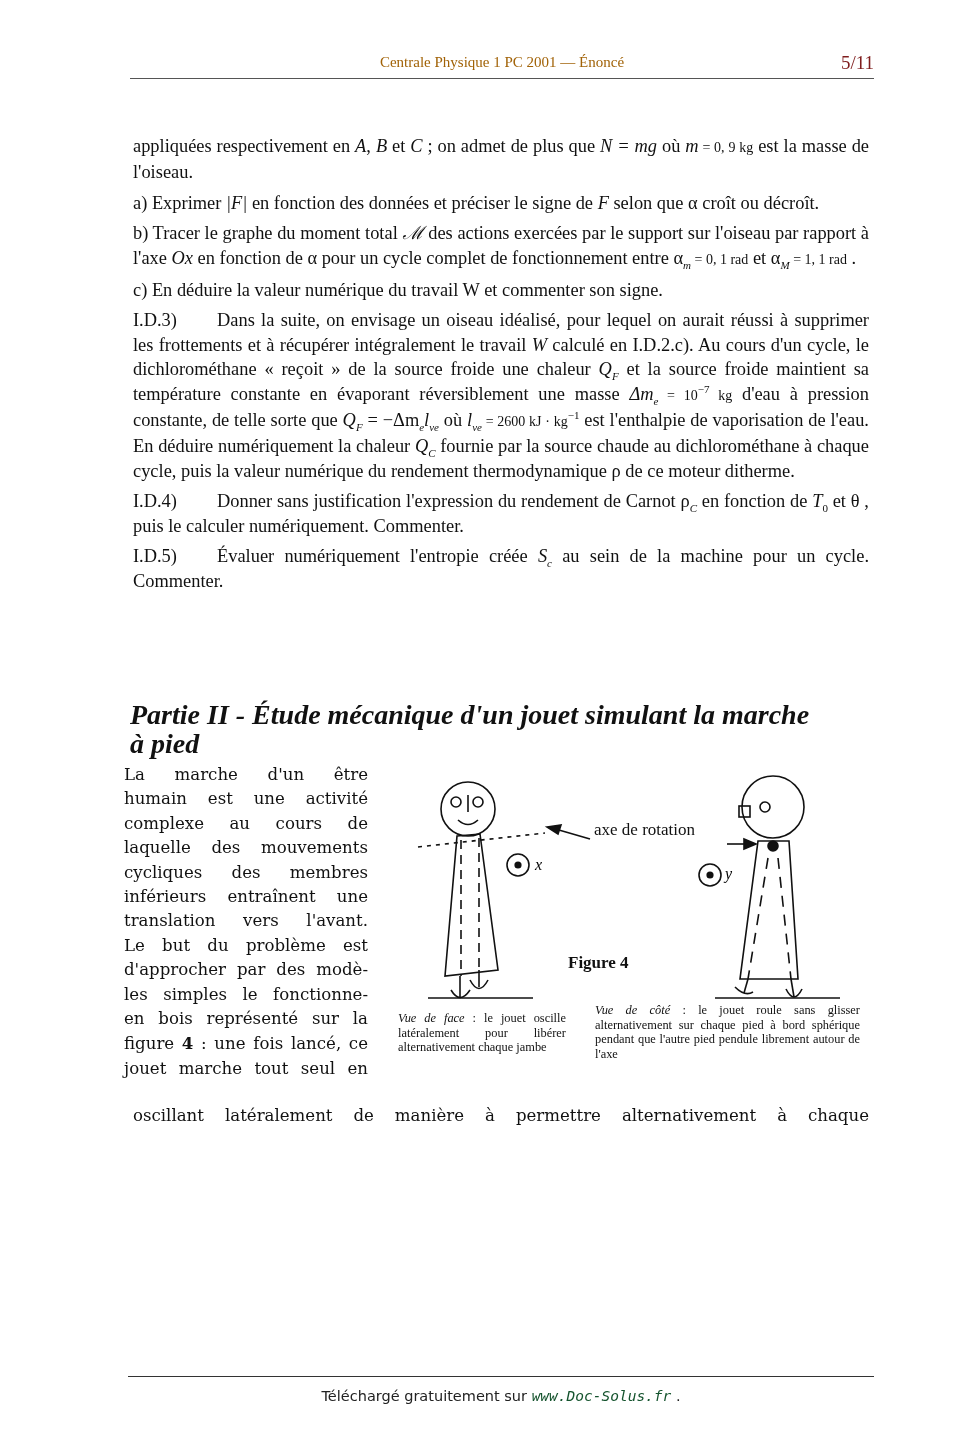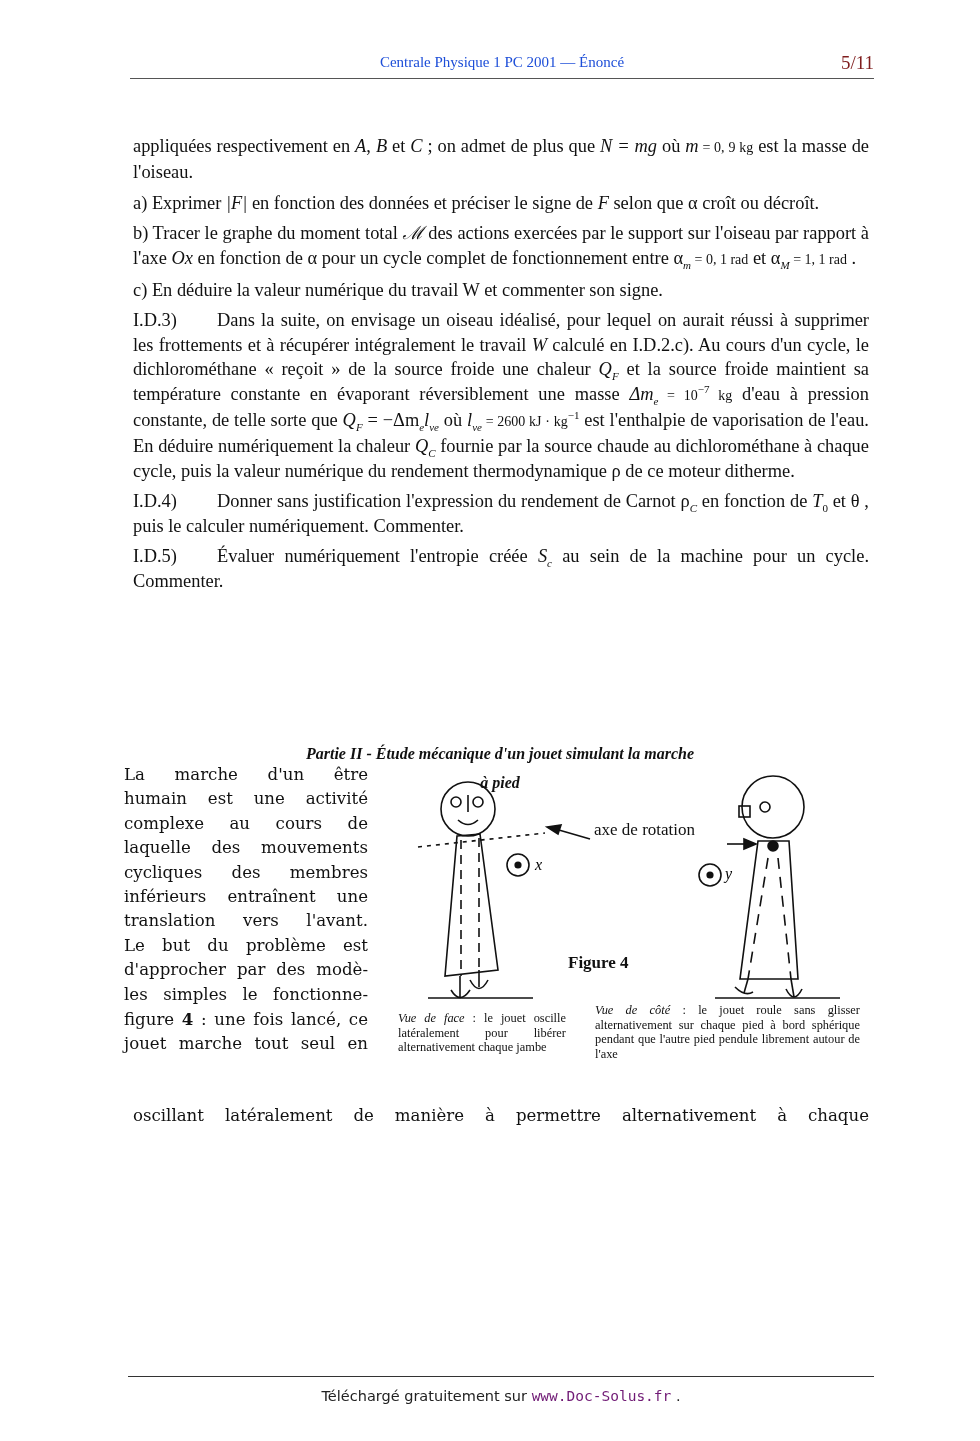--- a/index.html
+++ b/index.html
@@ -1,45 +1,45 @@
 <!DOCTYPE html>
 <html><head>
 <meta charset="utf-8">
 <style>
   html, body { margin: 0; padding: 0; background: #ffffff; }
   body { width: 980px; height: 1441px; position: relative; overflow: hidden;
          font-family: "Liberation Serif", "DejaVu Serif", serif; color: #111; }
   .header { position: absolute; left: 130px; top: 52px; width: 744px; height: 26px;
             border-bottom: 1.5px solid #555; }
   .header .title { position: absolute; left: 0; right: 0; top: 2px; text-align: center;
-                   font-size: 15px; color: #1d4ed8; }
+                   font-size: 15px; color: #a16207; }
   .header .page { position: absolute; right: 0; top: 0; font-size: 19px; color: #7f1d1d; }
   .body-text { position: absolute; left: 133px; width: 736px; font-size: 18.4px;
                line-height: 24.4px; text-align: justify; }
   .p { margin: 0 0 6px 0; }
   i, .math { font-style: italic; }
   .small { font-size: 14px; font-style: normal; }
   .lbl { display: inline-block; width: 84px; }
   sub, sup { font-size: 11px; line-height: 0; }
-  .heading { position: absolute; left: 130px; width: 740px; top: 739px; text-align: center;
-             font-weight: bold; font-style: italic; font-size: 16px; line-height: 29px; }
+  .heading { position: absolute; left: 130px; width: 740px; top: 700px; 
+             font-weight: bold; font-style: italic; font-size: 28px; line-height: 29px; }
   .leftcol { position: absolute; left: 124px; top: 763px; width: 244px; font-size: 18.4px;
              line-height: 24.4px; text-align: justify; font-family: "DejaVu Serif", serif; font-size: 16.6px; }
   .leftcol .line { display: block; text-align: justify; text-align-last: justify; white-space: nowrap; }
   .lastline { position: absolute; left: 133px; top: 1104px; width: 736px; font-family: "DejaVu Serif", serif;
               font-size: 16.6px; line-height: 24px; text-align: justify; text-align-last: justify; }
   .figure { position: absolute; left: 380px; top: 765px; width: 500px; height: 330px; }
   .fig-title { position: absolute; left: 188px; top: 188px; font-weight: bold; font-size: 17px; text-align: center; }
   .axe-label { position: absolute; left: 214px; top: 55px; font-size: 17px; }
   .cap { position: absolute; font-size: 12.4px; line-height: 14.5px; text-align: justify; }
   .cap1 { left: 18px; top: 246px; width: 168px; }
   .cap2 { left: 215px; top: 238px; width: 265px; }
   .footer { position: absolute; left: 128px; top: 1376px; width: 746px; border-top: 1.5px solid #333; }
   .footer .txt { text-align: center; margin-top: 11px; font-family: "DejaVu Sans", sans-serif; font-size: 14.5px; color: #222; }
-  .footer .link { font-family: "DejaVu Sans Mono", monospace; color: #701a75; font-size: 14.5px; }
+  .footer .link { font-family: "DejaVu Sans Mono", monospace; color: #14532d; font-size: 14.5px; font-style: italic; }
 </style>
 </head>
 <body>
 
 <div class="header">
   <div class="title">Centrale Physique 1 PC 2001 — Énoncé</div>
   <div class="page">5/11</div>
 </div>
 
 <div class="body-text" style="top:134px;">
@@ -67,20 +67,21 @@
   <span class="line">La marche d'un être</span>
   <span class="line">humain est une activité</span>
   <span class="line">complexe au cours de</span>
   <span class="line">laquelle des mouvements</span>
   <span class="line">cycliques des membres</span>
   <span class="line">inférieurs entraînent une</span>
   <span class="line">translation vers l'avant.</span>
   <span class="line">Le but du problème est</span>
   <span class="line">d'approcher par des modè-</span>
   <span class="line">les simples le fonctionne-</span>
+  <span class="line">en bois représenté sur la</span>
   <span class="line"><span>figure </span><b>4</b><span> : une fois lancé, ce</span></span>
   <span class="line">jouet marche tout seul en</span>
 </div>
 
 <div class="lastline">oscillant latéralement de manière à permettre alternativement à chaque</div>
 
 <div class="figure">
   <svg width="500" height="240" viewBox="0 0 500 240" style="position:absolute;left:0;top:0;">
     <g stroke="#111" fill="none" stroke-width="1.6">
 

